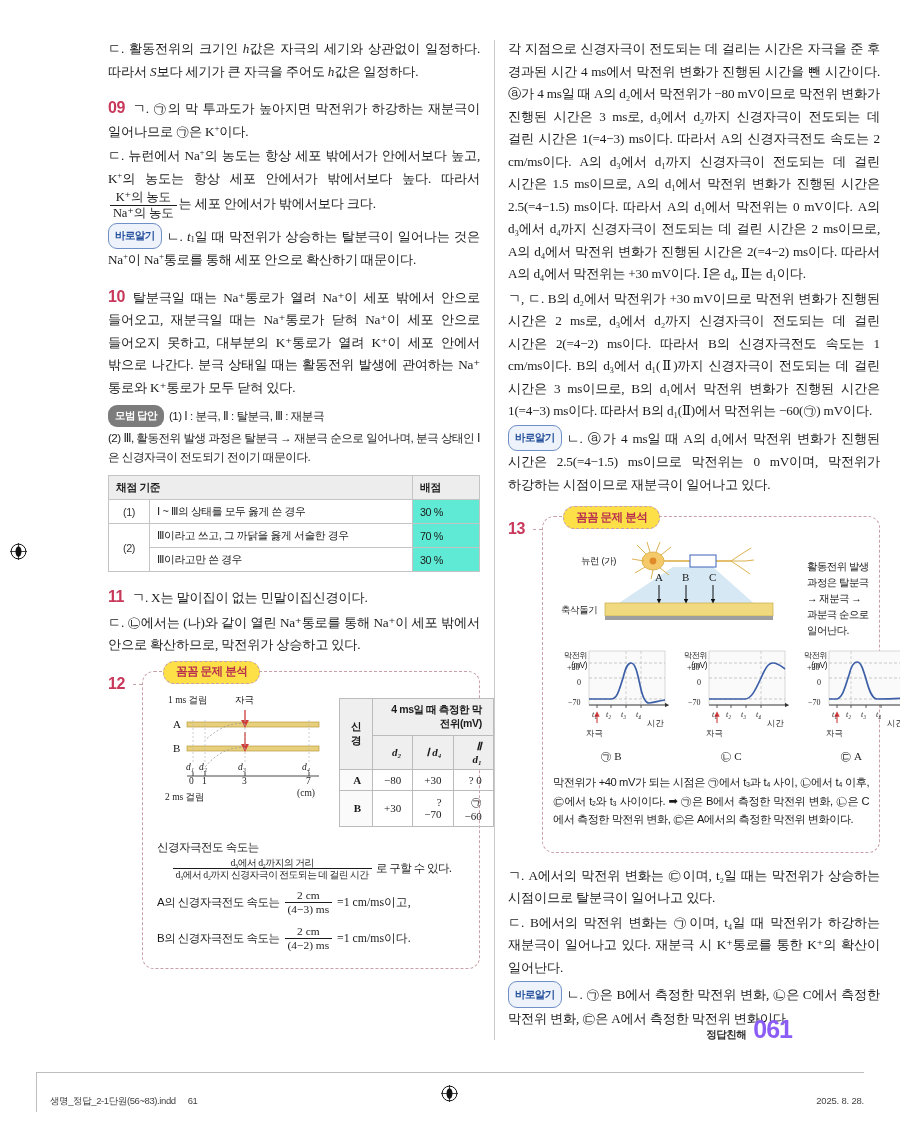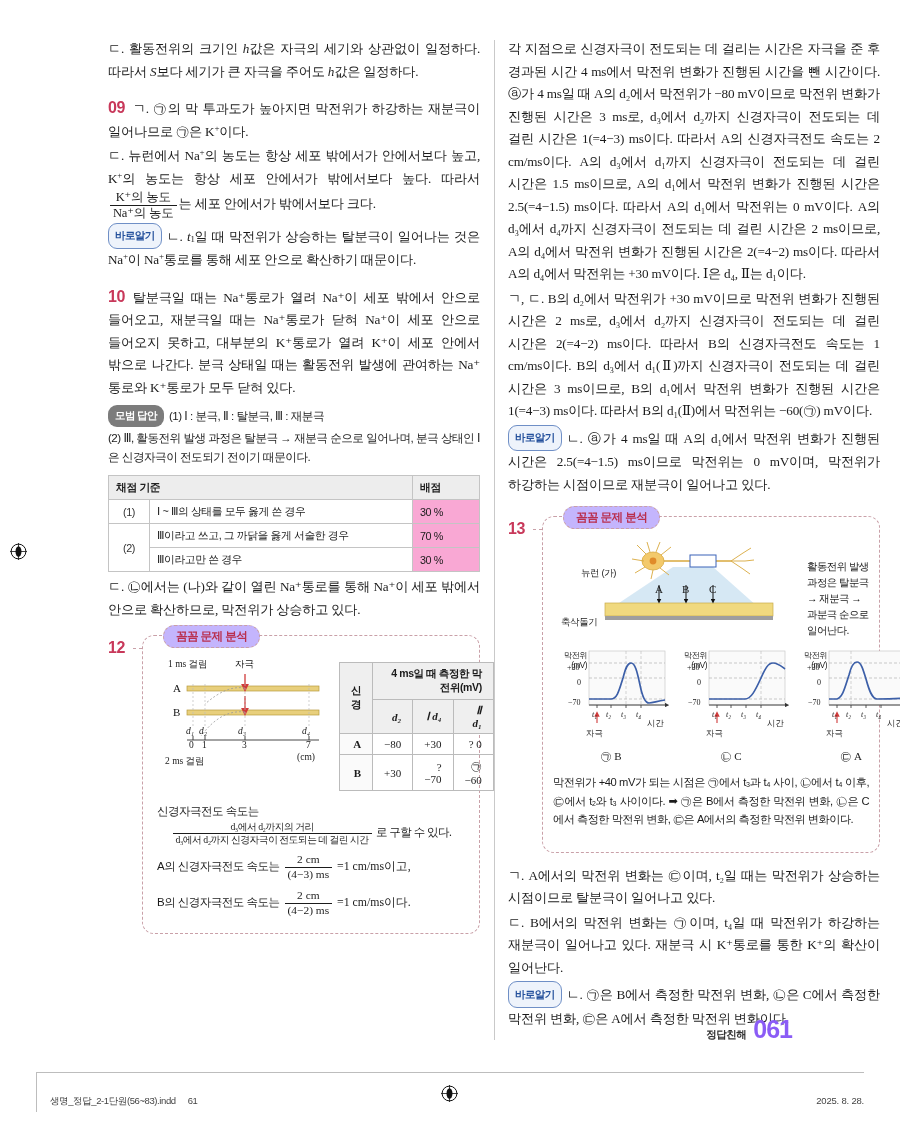--- a/index.html
+++ b/index.html
@@ -57,38 +57,38 @@
 
   
   table.grade{
     border-collapse:collapse;width:100%;margin:9px 0 4px;
     font-family:"Liberation Sans","DejaVu Sans",sans-serif;
     font-size:10.8px;letter-spacing:-0.4px;
   }
   table.grade th,table.grade td{border:1px solid #c4c4c4;padding:4.5px 7px;}
   table.grade thead th{background:#ededed;font-weight:bold;text-align:left;color:#222;}
   table.grade td.numcol{width:26px;text-align:center;color:#333;}
-  table.grade td.score{width:52px;text-align:left;background:#f9a8d4;}
+  table.grade td.score{width:52px;text-align:left;background:#5eead4;}
   table.grade td.crit{text-align:left;}
 
   
   .abox-wrap{position:relative;margin:14px 0 6px;}
   .abox{
     border:1.4px dashed #c9a0a8;border-radius:12px;
     padding:26px 14px 14px 14px;margin-left:34px;
     position:relative;background:#fff;
   }
   .abox-num{
     position:absolute;left:0;top:4px;
     color:#c8385a;font-weight:bold;font-size:16px;
     font-family:"Liberation Sans","DejaVu Sans",sans-serif;letter-spacing:-0.5px;
   }
   .abox-dash{position:absolute;left:25px;top:13px;width:9px;height:1px;border-top:1.4px dashed #c9a0a8;}
   .abox-title{
-    position:absolute;left:20px;top:-11px;background:#c4b5fd;
+    position:absolute;left:20px;top:-11px;background:#fde047;
     border:1.4px dashed #c9a0a8;border-radius:12px;
     padding:2.5px 12px 3.5px;
     font-family:"Liberation Sans","DejaVu Sans",sans-serif;
     font-size:11.6px;font-weight:bold;color:#b9304f;letter-spacing:-0.6px;
   }
 
   
   .b12{display:flex;gap:10px;align-items:flex-start;}
   .b12-diag{width:172px;position:relative;height:130px;flex:none;}
   .b12-tbl{flex:1;}
@@ -213,20 +213,23 @@
           <td class="crit">Ⅲ이라고 쓰고, 그 까닭을 옳게 서술한 경우</td>
           <td class="score">70 %</td>
         </tr>
         <tr>
           <td class="crit">Ⅲ이라고만 쓴 경우</td>
           <td class="score">30 %</td>
         </tr>
       </tbody>
     </table>
 
+    <p class="para sp">
+      <span class="qnum">11</span><span>ㄱ. X는 말이집이 없는 민말이집신경이다.</span>
+    </p>
     <p class="para">ㄷ. ㉡에서는 (나)와 같이 열린 Na⁺통로를 통해 Na⁺이 세포 밖에서 안으로 확산하므로, 막전위가 상승하고 있다.</p>
 
     <div class="abox-wrap">
       <span class="abox-num">12</span>
       <span class="abox-dash"></span>
       <div class="abox">
         <span class="abox-title">꼼꼼 문제 분석</span>
 
         <div class="b12">
 
@@ -387,21 +390,21 @@
 
               <line x1="106" y1="44" x2="106" y2="60" stroke="#111" stroke-width="1" marker-end="url(#ar13)"></line>
               <line x1="133" y1="44" x2="133" y2="60" stroke="#111" stroke-width="1" marker-end="url(#ar13)"></line>
               <line x1="160" y1="44" x2="160" y2="60" stroke="#111" stroke-width="1" marker-end="url(#ar13)"></line>
               <defs>
                   <marker id="ar13" markerWidth="5" markerHeight="5" refX="2.5" refY="2.5" orient="auto">
                     <path d="M0,0 L5,2.5 L0,5 z" fill="#111"></path>
                   </marker>
                 </defs>
             </svg>
-            <div style="position:absolute;left:0;top:12px;width:250px;height:92px;font-family:'Liberation Sans','DejaVu Sans',sans-serif;font-size:9.5px;letter-spacing:-0.4px;text-align:center;">
+            <div style="position:absolute;left:0;top:0;width:250px;height:92px;font-family:'Liberation Sans','DejaVu Sans',sans-serif;font-size:9.5px;letter-spacing:-0.4px;text-align:center;">
               <span style="position:absolute;left:28px;top:14px;white-space:nowrap;">뉴런 (가)</span>
               <span style="position:absolute;left:8px;top:63px;white-space:nowrap;">축삭돌기</span>
               <span style="position:absolute;left:102px;top:30px;font-family:'Liberation Serif',serif;font-size:11px;">A</span>
               <span style="position:absolute;left:129px;top:30px;font-family:'Liberation Serif',serif;font-size:11px;">B</span>
               <span style="position:absolute;left:156px;top:30px;font-family:'Liberation Serif',serif;font-size:11px;">C</span>
             </div>
           </div>
           <div class="b13-note">활동전위 발생 과정은 탈분극 → 재분극 → 과분극 순으로 일어난다.</div>
         </div>
 

